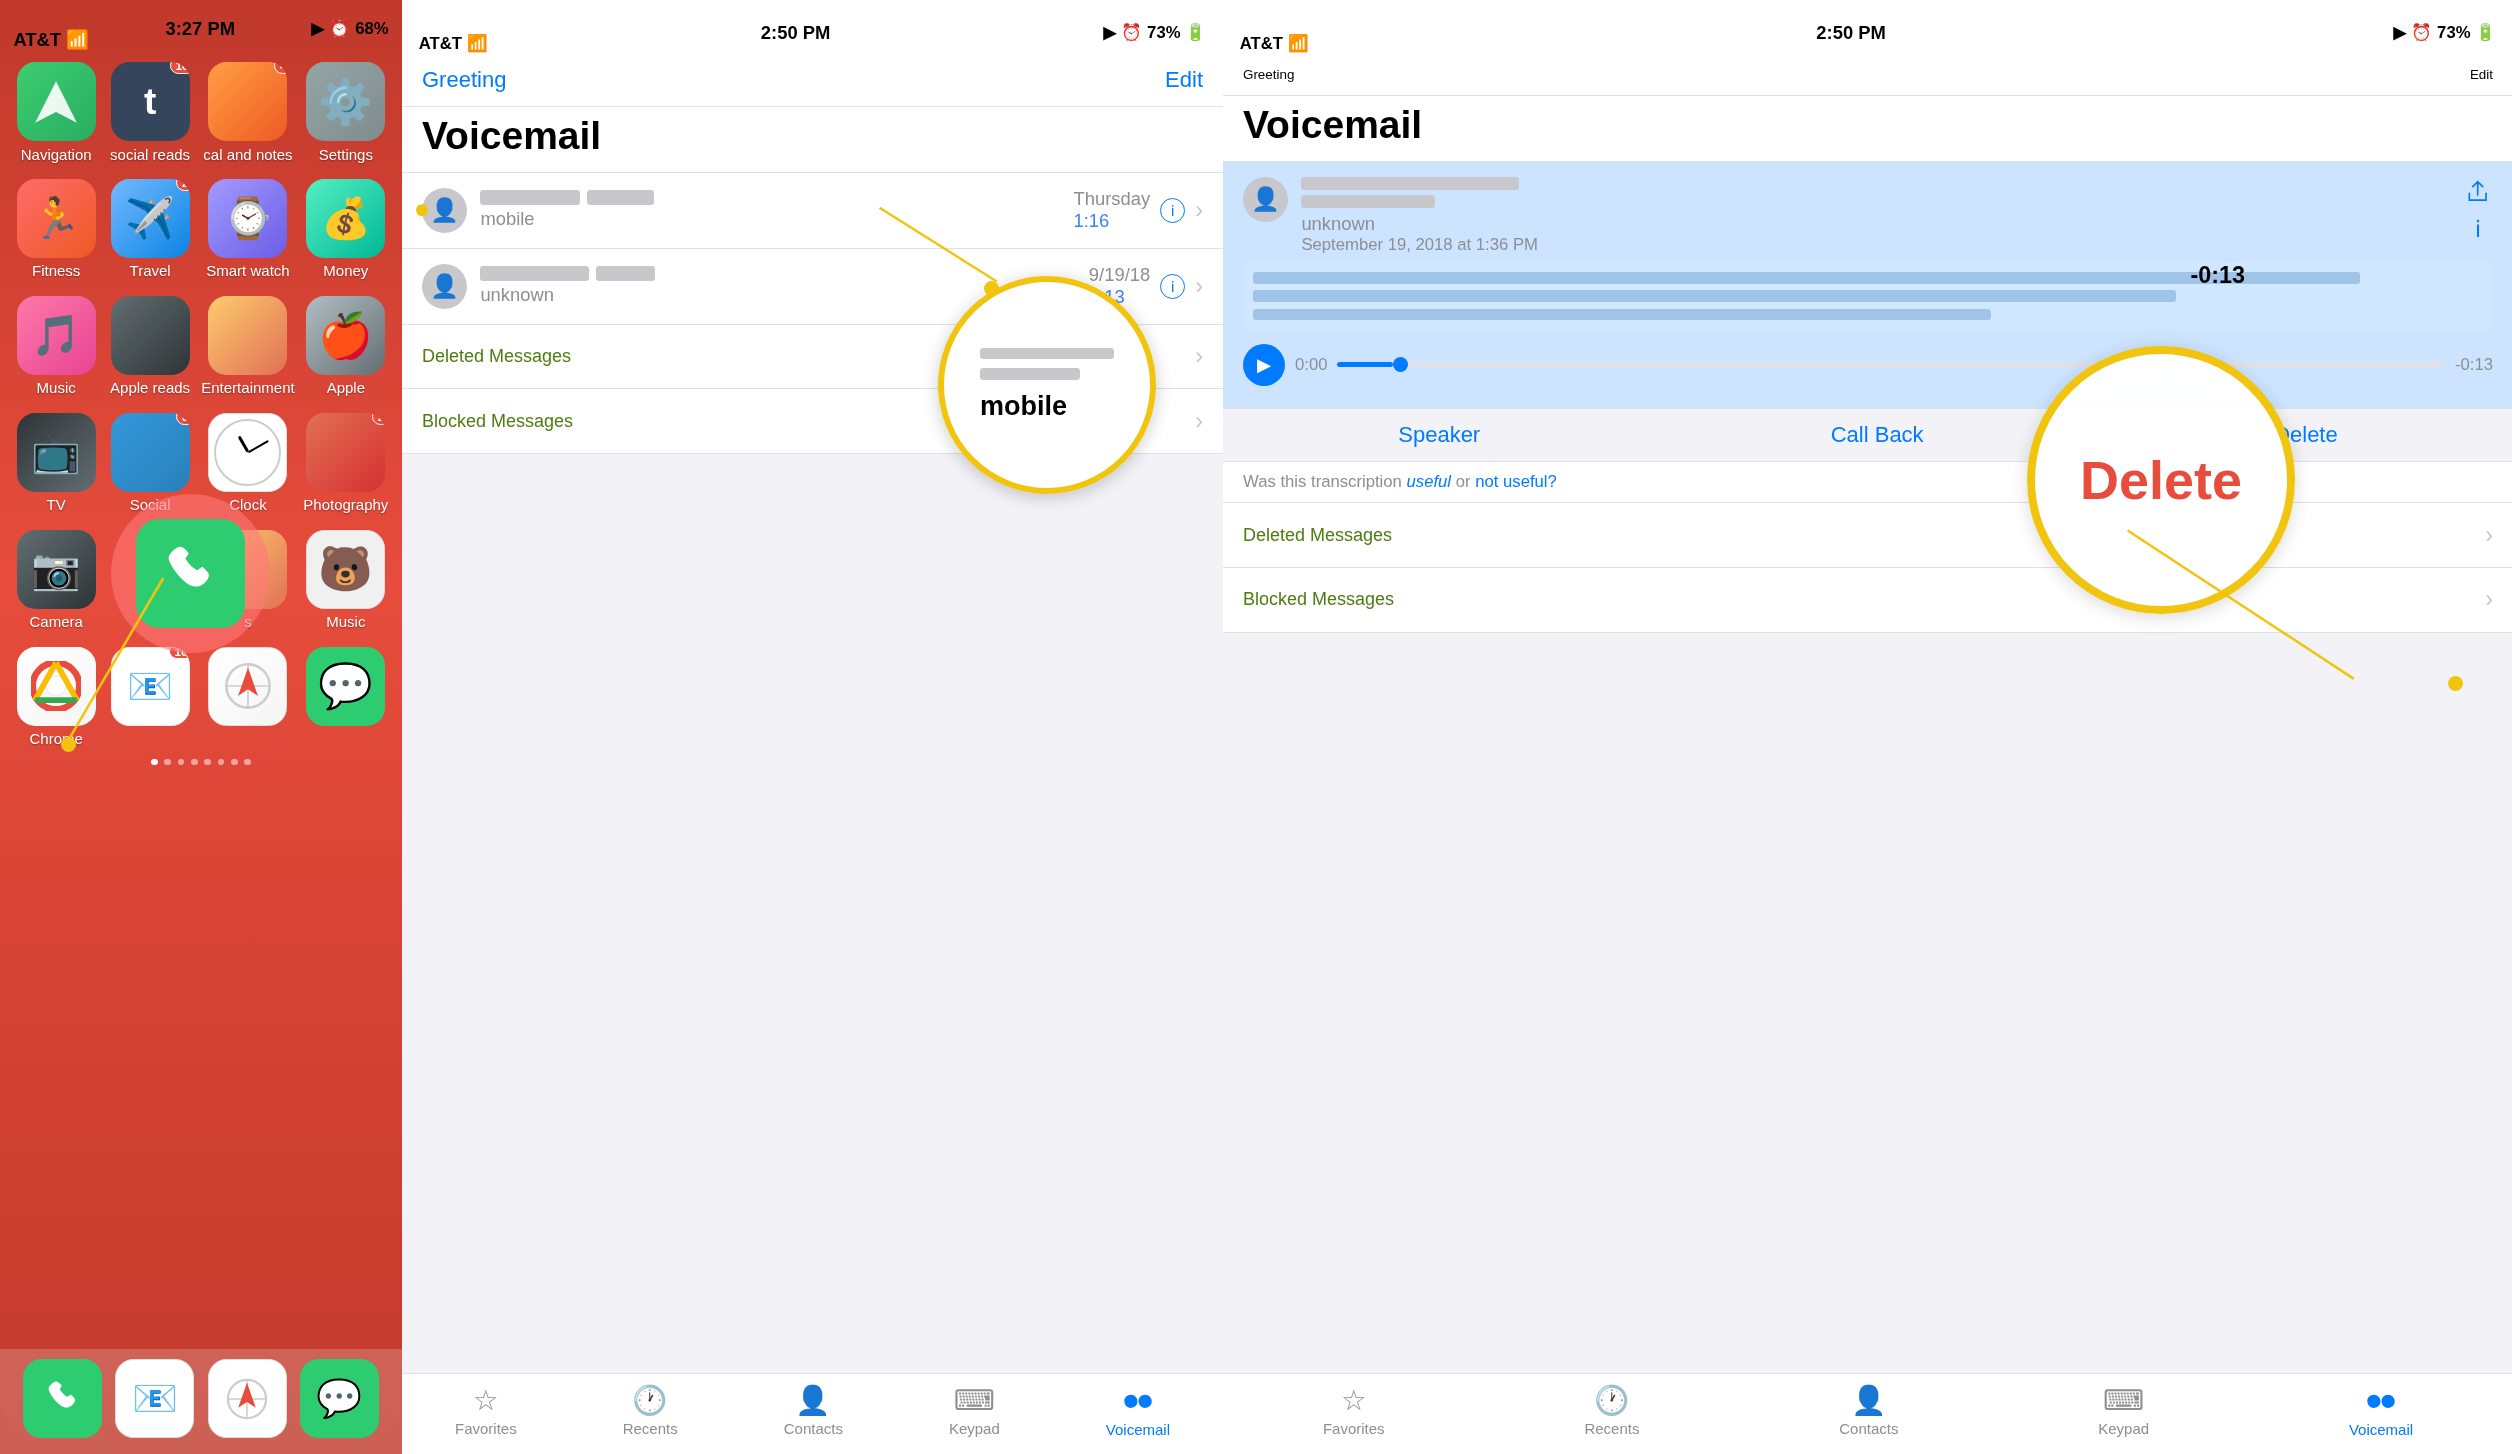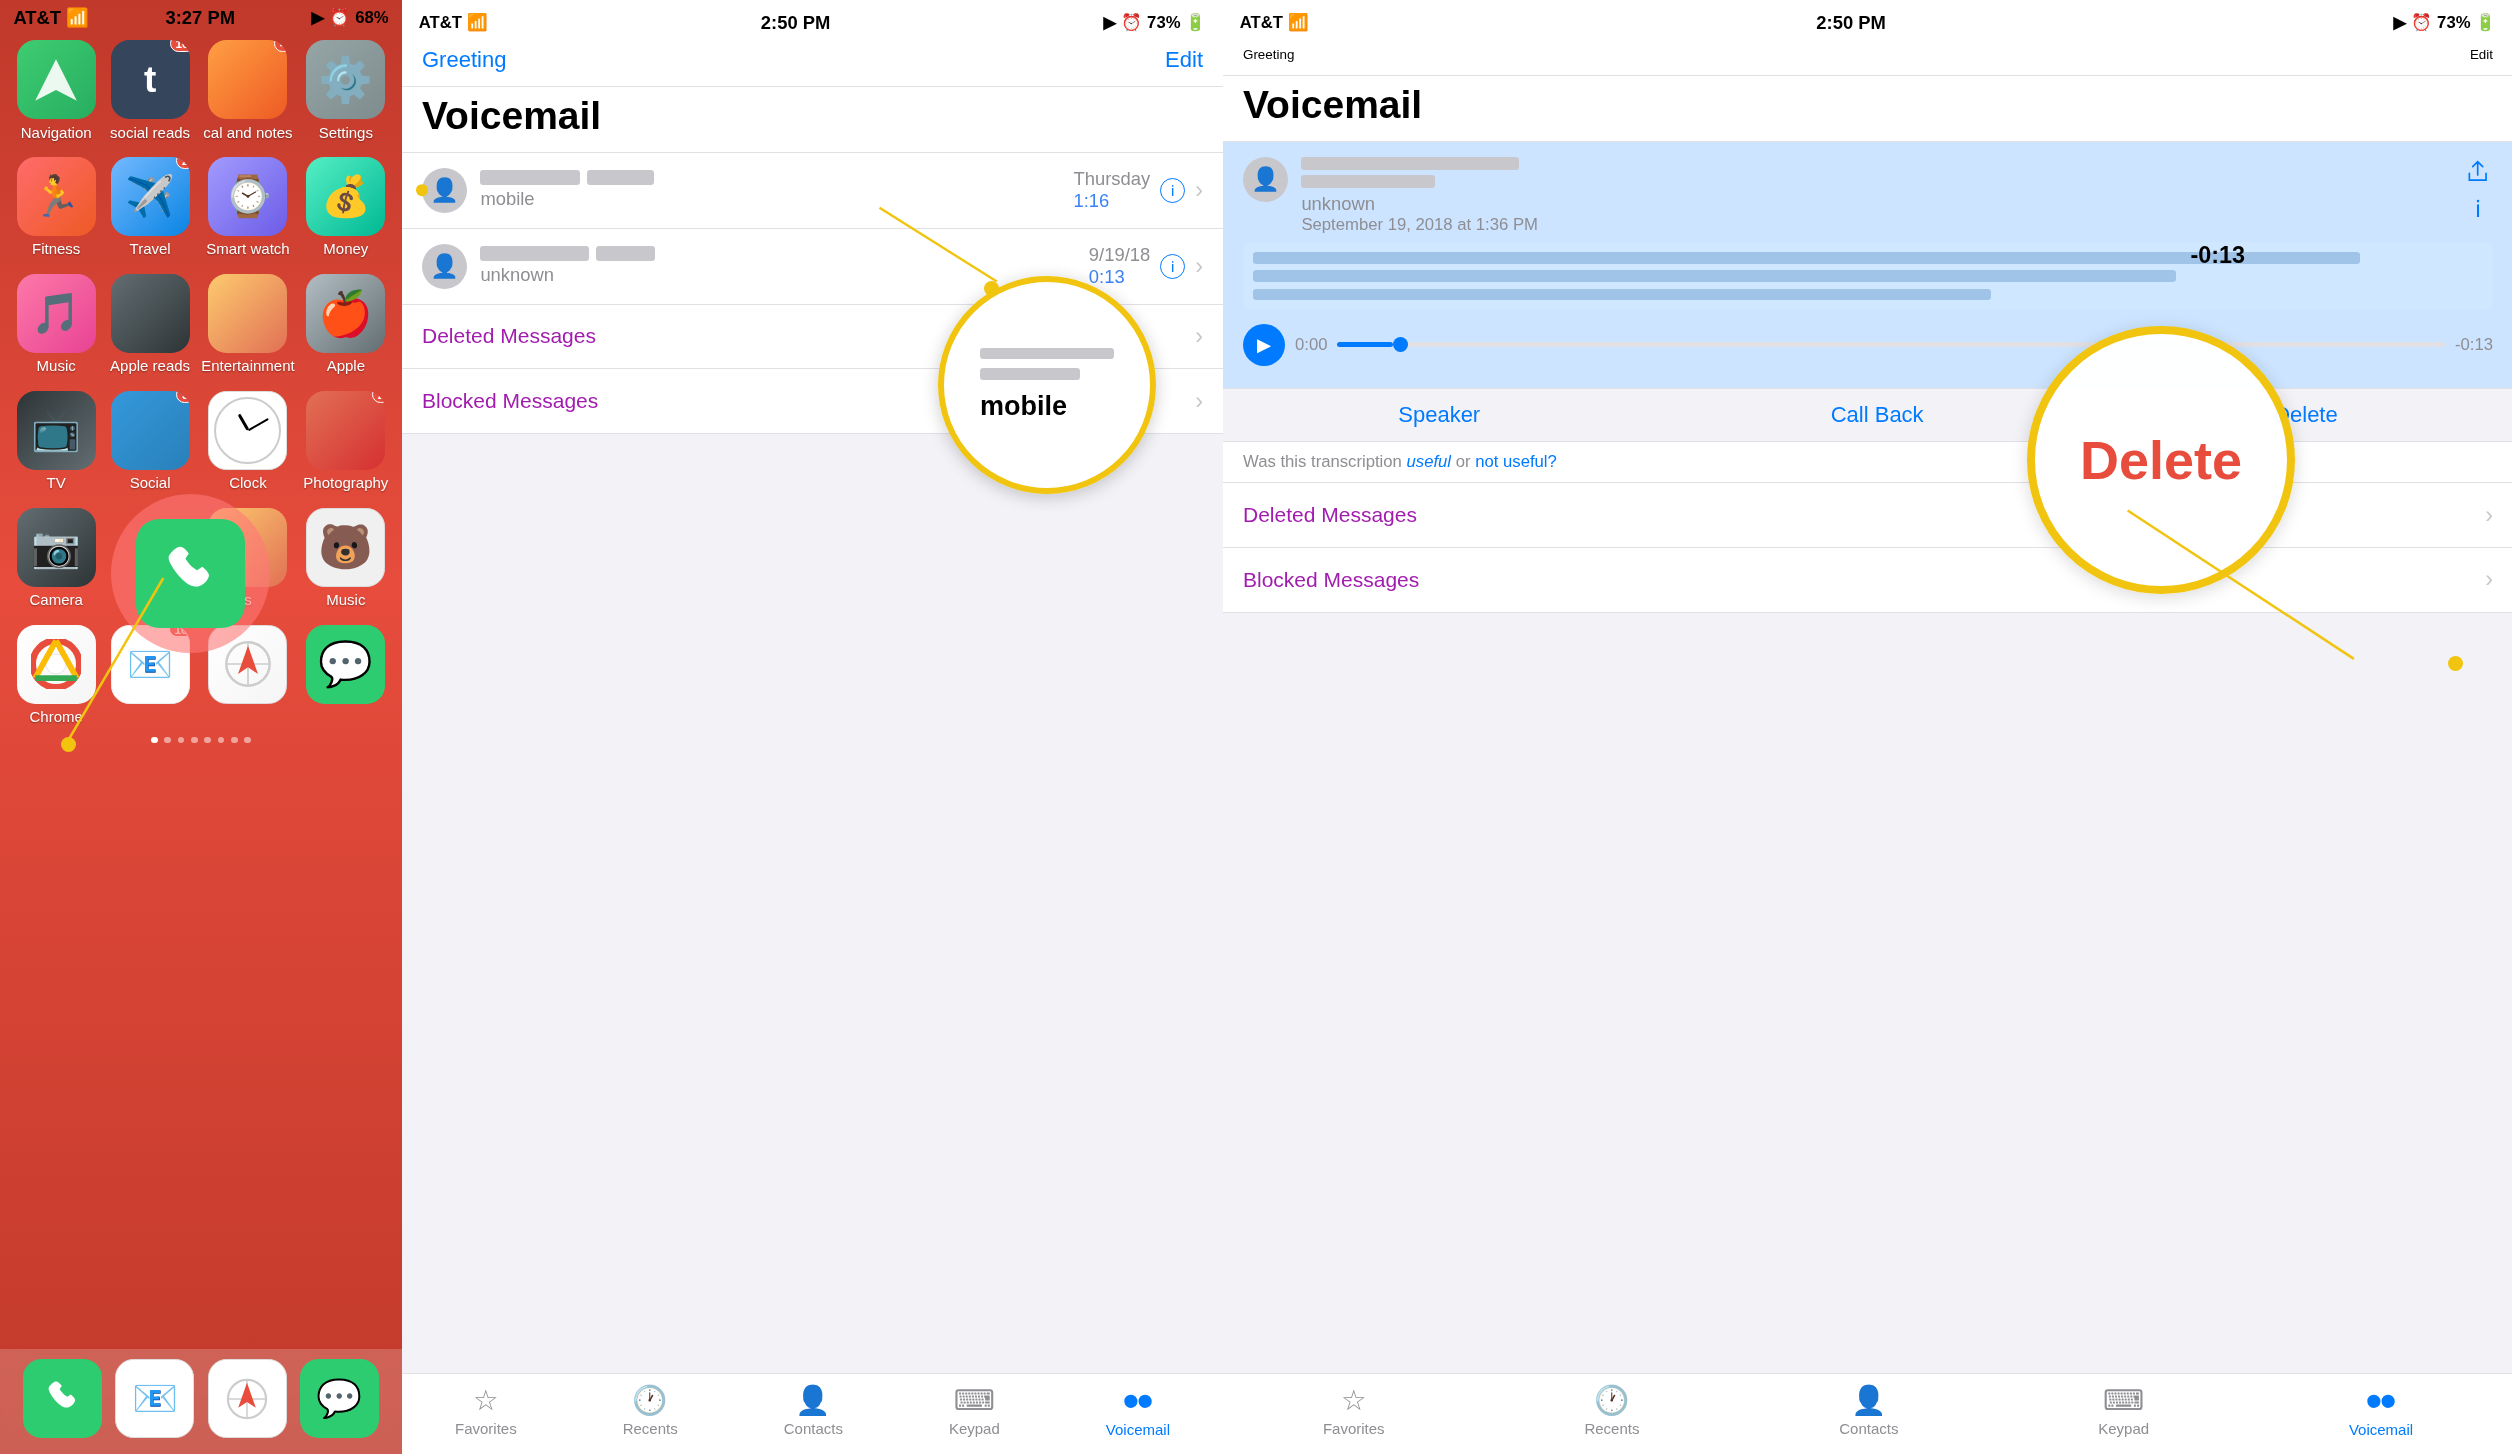--- a/index.html
+++ b/index.html
@@ -25,21 +25,21 @@
 
     .status-bar {
       display: flex;
       justify-content: space-between;
       align-items: center;
       padding: 6.7px 13.4px 3.3px;
       color: #000;
       font-size: 18.4px;
       font-weight: 600;
     }
-    .status-left { display: flex; align-items: center; gap: 5px; }
+    .status-left { display: flex; align-items: center; gap: 5px; margin-top: 22px; }
     .status-right { display: flex; align-items: center; gap: 5px; font-size: 16.7px; }
 
     .home-grid {
       display: grid;
       grid-template-columns: repeat(4, 1fr);
       gap: 16.7px 8.4px;
       padding: 8.4px 13.4px;
     }
 
     .app-icon-wrap {
@@ -577,23 +577,23 @@
     
     .section-row {
       background: #fff;
       border-bottom: 0.8px solid #e0e0e5;
       padding: 18.4px 20px;
       display: flex;
       align-items: center;
       justify-content: space-between;
     }
     .section-row-label {
-      font-size: 21px;
+      font-size: 18px;
       font-weight: 400;
-      color: #a21caf;
+      color: #4d7c0f;
     }
   </style>
 </head>
 <body>
 
 <div class="panel-home">
 
   <div class="status-bar">
     <div class="status-left">
       <span>AT&amp;T</span>

